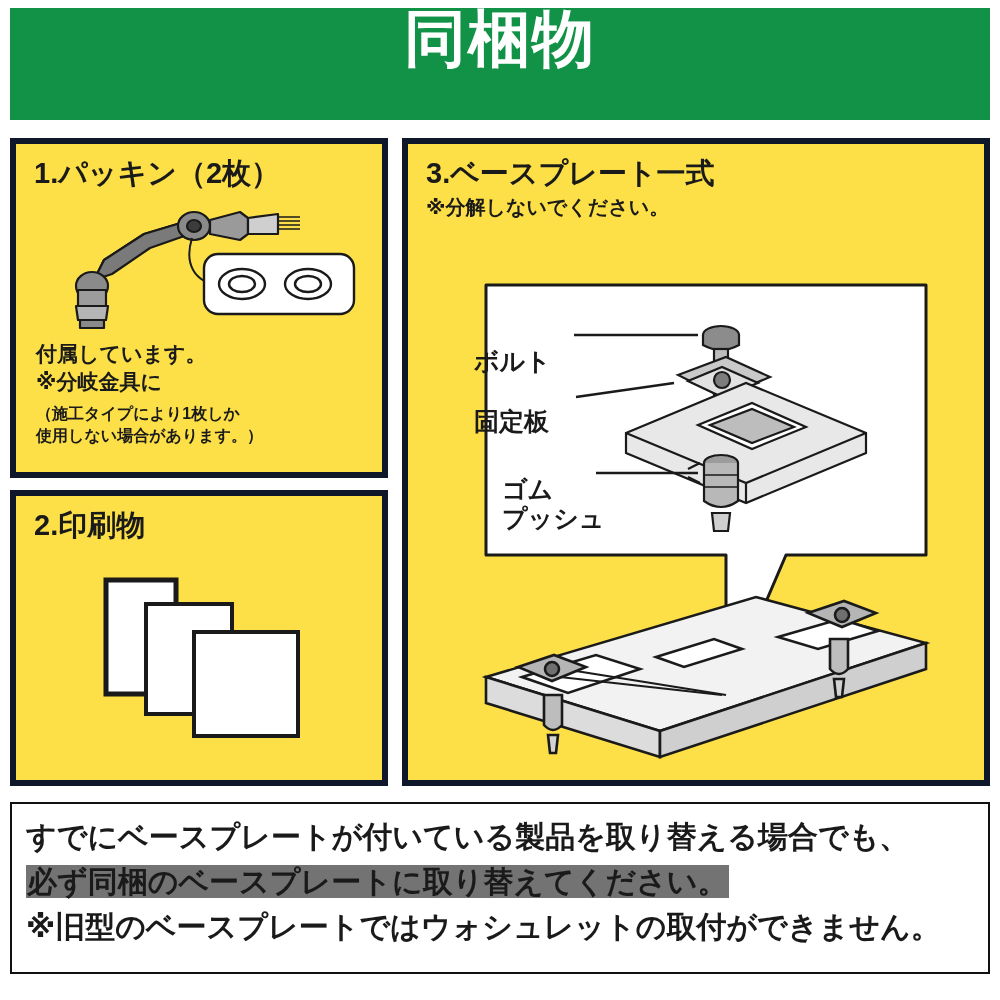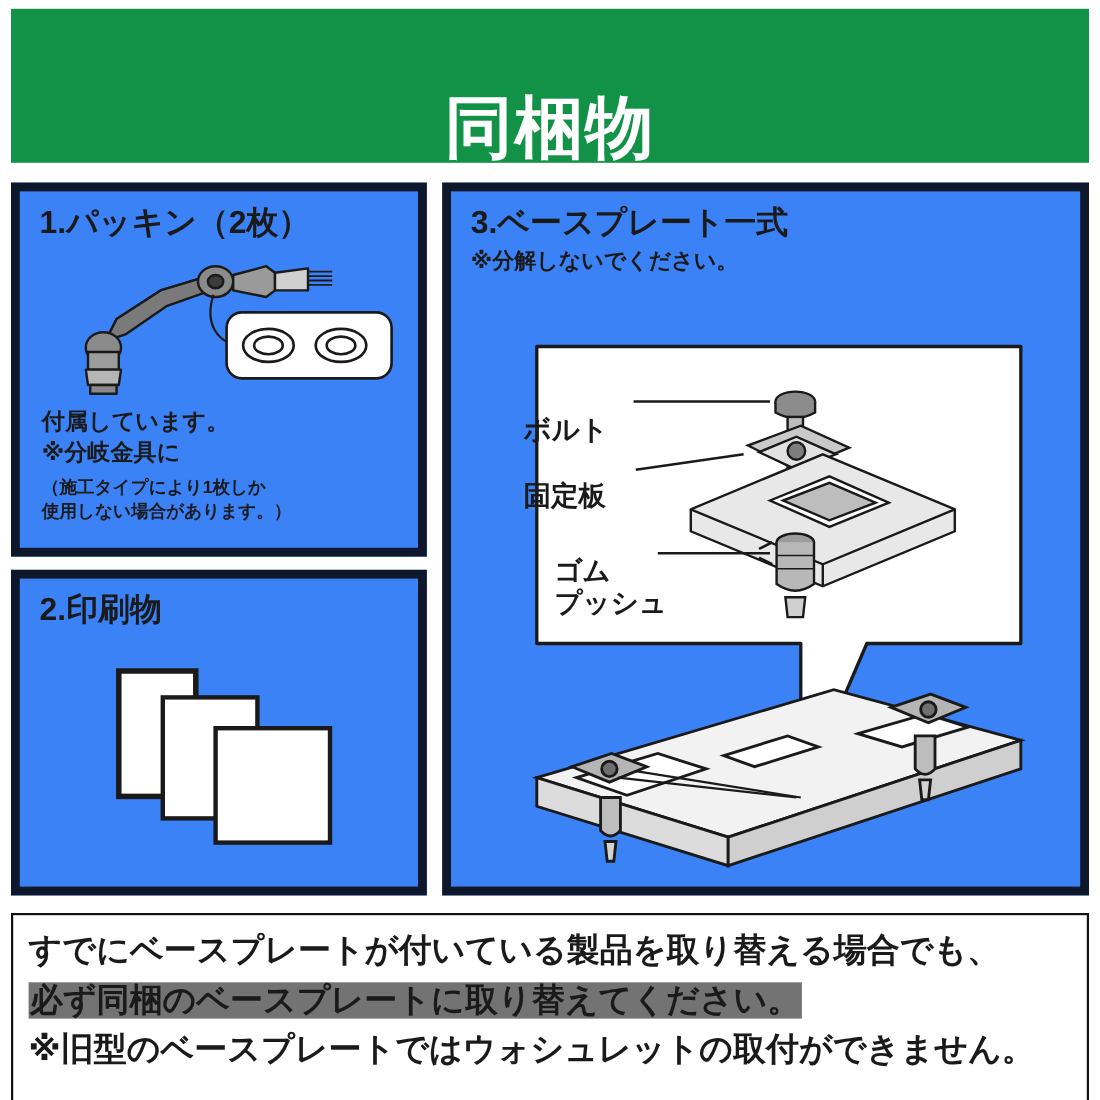--- a/index.html
+++ b/index.html
@@ -20,23 +20,23 @@
     left: 0; top: 0;
     width: 1000px;
     height: 1000px;
     box-sizing: border-box;
     padding: 8px 10px 10px 10px;
   }
 
   
   .header {
     background: #119247;
-    height: 140px;
+    height: 112px;
     display: flex;
-    align-items: flex-end;
+    align-items: flex-start;
     justify-content: center;
   }
   .header-title {
     color: #ffffff;
     font-size: 62px;
     font-weight: bold;
     letter-spacing: 2px;
     line-height: 1;
   }
 
@@ -50,22 +50,22 @@
   .col-left {
     width: 378px;
     display: flex;
     flex-direction: column;
     gap: 12px;
   }
   .col-right {
     flex: 1;
   }
   .panel {
-    border: 8px solid #0f172a;
-    background: #3b82f6;
+    border: 6px solid #0f172a;
+    background: #fde047;
     box-sizing: border-box;
     position: relative;
   }
   .panel-1 { height: 340px; padding: 14px 18px; }
   .panel-2 { height: 296px; padding: 14px 18px; }
   .panel-3 { height: 648px; padding: 14px 18px; }
 
   .panel-heading {
     font-size: 29px;
     font-weight: bold;

